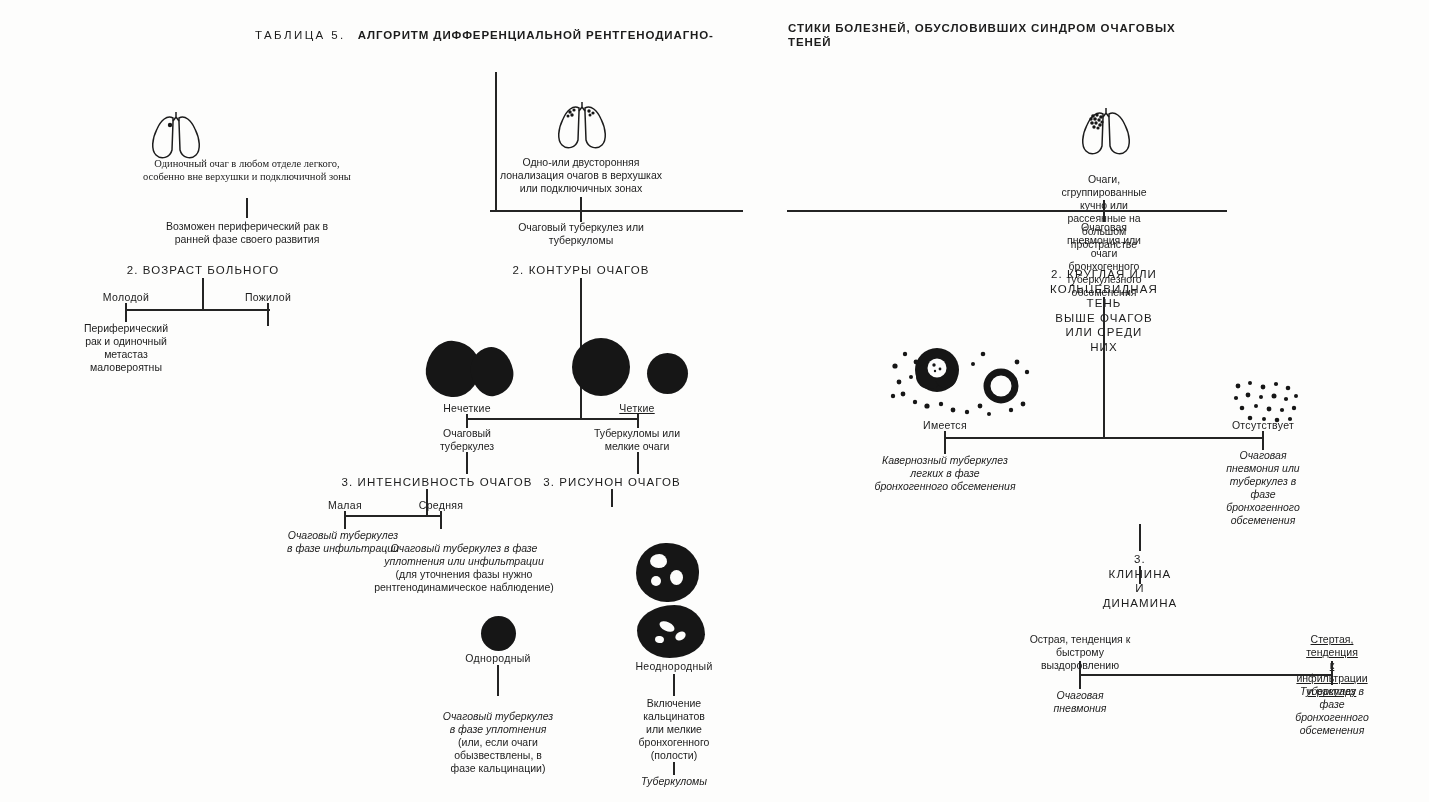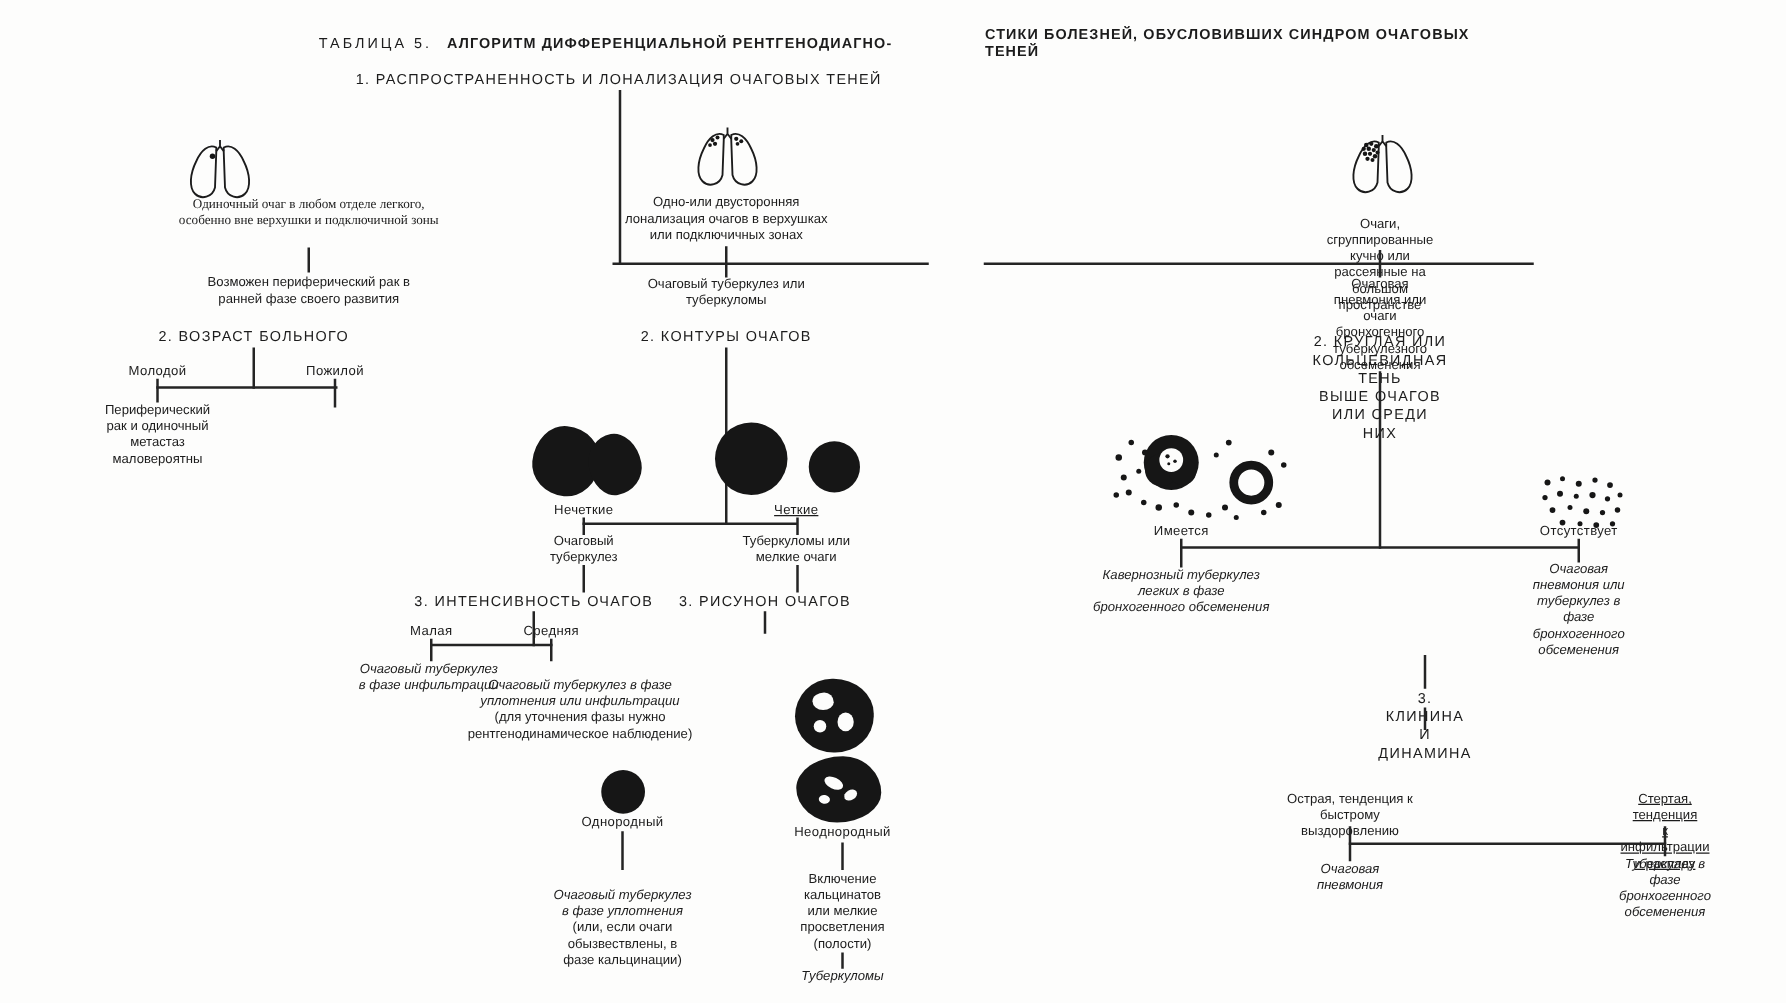--- a/index.html
+++ b/index.html
@@ -34,21 +34,20 @@
 </head>
 <body>
 
 <div class="stage">
 
   <div class="tl" style="left:215px;top:14px;">
     <span class="pfx">ТАБЛИЦА 5.</span><span class="b">АЛГОРИТМ ДИФФЕРЕНЦИАЛЬНОЙ РЕНТГЕНОДИАГНО-</span>
   </div>
   <div class="tl b" style="left:748px;top:21px;">СТИКИ БОЛЕЗНЕЙ, ОБУСЛОВИВШИХ СИНДРОМ ОЧАГОВЫХ ТЕНЕЙ</div>
 
-  <div class="t h" style="left:455px;top:57px;">1. РАСПРОСТРАНЕННОСТЬ И ЛОНАЛИЗАЦИЯ ОЧАГОВЫХ ТЕНЕЙ</div>
 
   <div class="ln" style="left:455px;top:72px;width:2px;height:140px;"></div>
   <div class="ln" style="left:450px;top:210px;width:253px;height:2px;"></div>
 
   <div class="shape" style="left:106px;top:110px;">
     <svg width="60" height="52" viewBox="0 0 60 52">
       <g fill="none" stroke="#1c1c1c" stroke-width="1.5">
         <path d="M30,2 L30,7 M30,7 L27,11 M30,7 L33,11"></path>
         <path d="M27,8 C21,5 15,10 11,19 C6,29 5,40 10,45 C15,50 24,48 26,40 L27,12 Z"></path>
         <path d="M33,8 C39,5 45,10 49,19 C54,29 55,40 50,45 C45,50 36,48 34,40 L33,12 Z"></path>
@@ -111,21 +110,21 @@
   <div class="ln" style="left:426px;top:418px;width:172px;height:2px;"></div>
   <div class="ln" style="left:426px;top:414px;width:2px;height:14px;"></div>
   <div class="ln" style="left:597px;top:414px;width:2px;height:14px;"></div>
   <div class="t" style="left:427px;top:427px;">Очаговый
 туберкулез</div>
   <div class="t" style="left:597px;top:427px;">Туберкуломы или
 мелкие очаги</div>
   <div class="ln" style="left:426px;top:452px;width:2px;height:22px;"></div>
   <div class="ln" style="left:597px;top:452px;width:2px;height:22px;"></div>
 
-  <div class="t h" style="left:387px;top:475px;">3. ИНТЕНСИВНОСТЬ ОЧАГОВ</div>
+  <div class="t h" style="left:397px;top:475px;">3. ИНТЕНСИВНОСТЬ ОЧАГОВ</div>
   <div class="t h" style="left:572px;top:475px;">3. РИСУНОН ОЧАГОВ</div>
 
   <div class="ln" style="left:386px;top:489px;width:2px;height:28px;"></div>
   <div class="t lbl" style="left:305px;top:499px;">Малая</div>
   <div class="t lbl" style="left:401px;top:499px;">Средняя</div>
   <div class="ln" style="left:304px;top:515px;width:98px;height:2px;"></div>
   <div class="ln" style="left:304px;top:511px;width:2px;height:18px;"></div>
   <div class="ln" style="left:400px;top:511px;width:2px;height:18px;"></div>
   <div class="t it" style="left:303px;top:529px;">Очаговый туберкулез
 в фазе инфильтрации</div>
@@ -155,21 +154,21 @@
   <div class="t" style="left:458px;top:697px;">
     <span class="it">Очаговый туберкулез
 в фазе уплотнения
 </span><span>(или, если очаги
 обызвествлены, в
 фазе кальцинации)</span>
   </div>
   <div class="t" style="left:634px;top:697px;">Включение
 кальцинатов
 или мелкие
-просветления
+бронхогенного
 (полости)</div>
   <div class="ln" style="left:633px;top:762px;width:2px;height:13px;"></div>
   <div class="t it" style="left:634px;top:775px;">Туберкуломы</div>
 
   <div class="shape" style="left:1036px;top:106px;">
     <svg width="60" height="52" viewBox="0 0 60 52">
       <g fill="none" stroke="#1c1c1c" stroke-width="1.5">
         <path d="M30,2 L30,7 M30,7 L27,11 M30,7 L33,11"></path>
         <path d="M27,8 C21,5 15,10 11,19 C6,29 5,40 10,45 C15,50 24,48 26,40 L27,12 Z"></path>
         <path d="M33,8 C39,5 45,10 49,19 C54,29 55,40 50,45 C45,50 36,48 34,40 L33,12 Z"></path>

